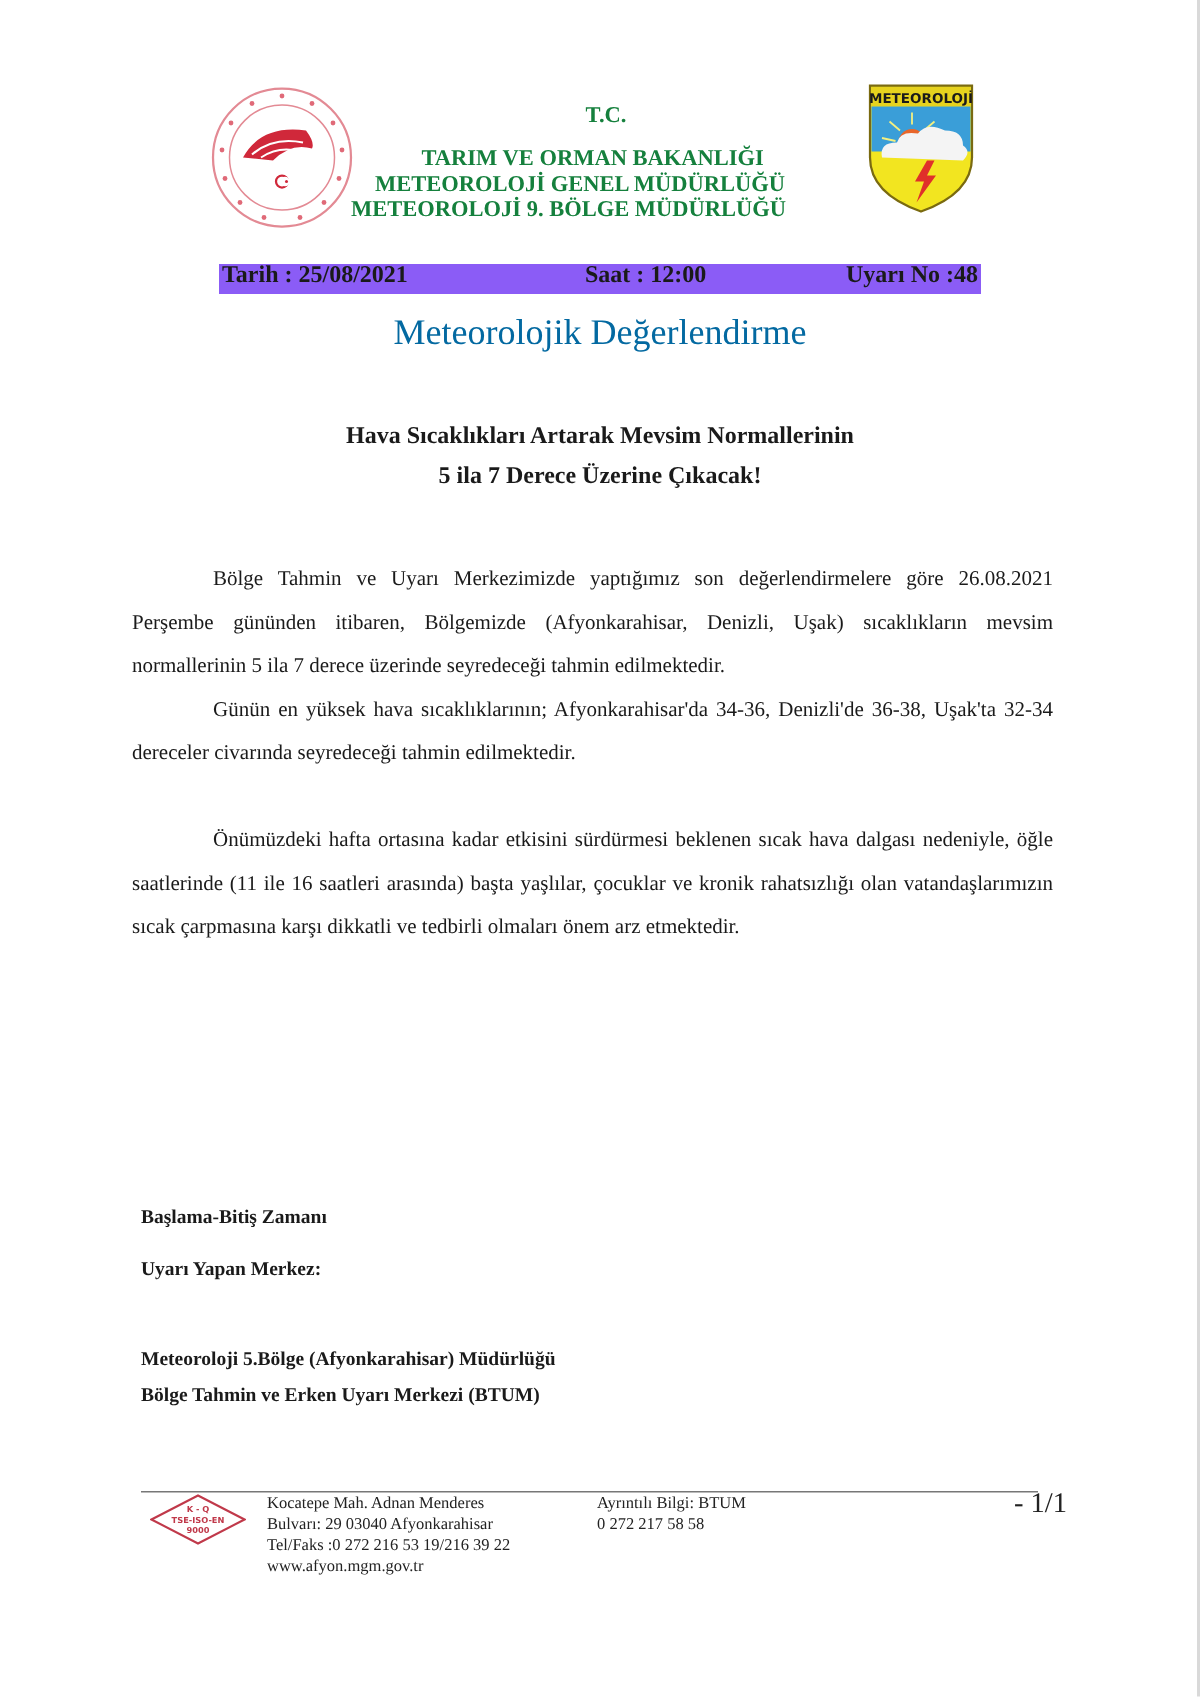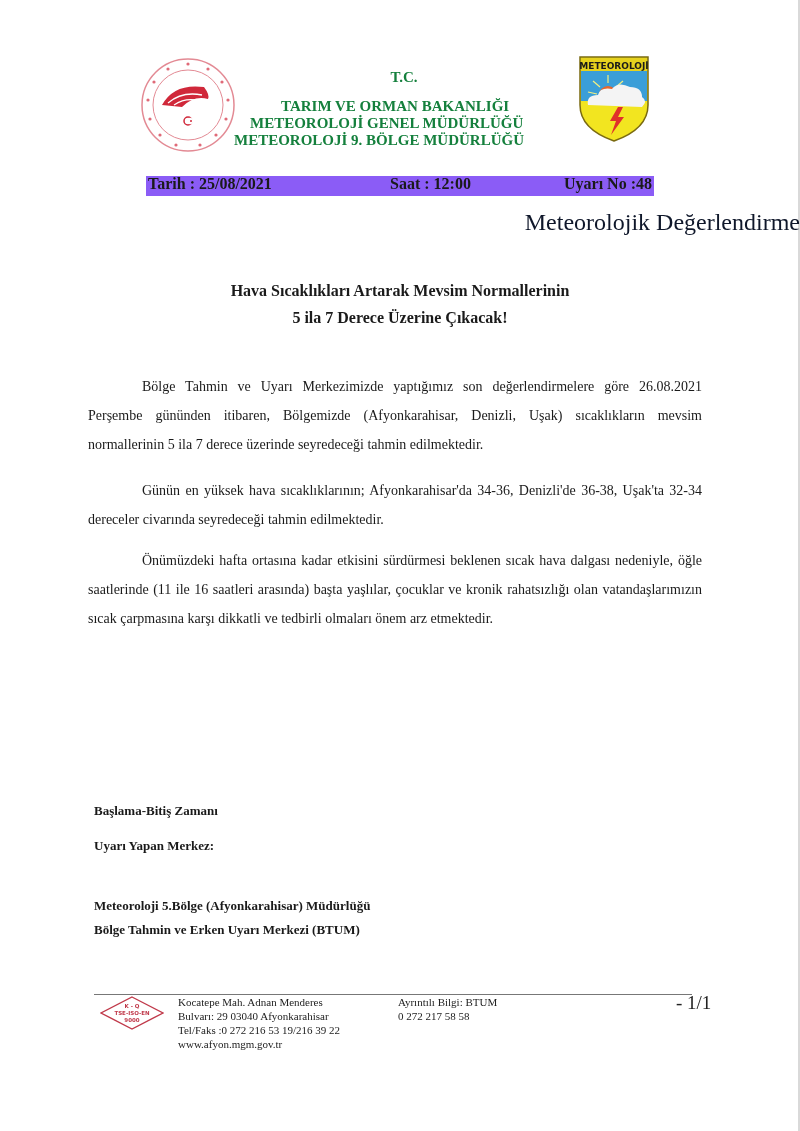--- a/index.html
+++ b/index.html
@@ -26,35 +26,35 @@
   .infobar {
     position: absolute; left: 146px; top: 176px; width: 508px; height: 20px;
     background: #8b5cf6; font-weight: bold; font-size: 16px; line-height: 16px;
   }
   .infobar span { position: absolute; top: 0; }
   .infobar .date { left: 2px; }
   .infobar .time { left: 244px; }
   .infobar .no { right: 2px; }
 
   .doc-title {
-    position: absolute; left: 0; width: 800px; top: 207px; text-align: right;
-    color: #0f172a; font-size: 24px; line-height: 30px;
+    position: absolute; left: 0; width: 800px; top: 207px; text-align: center;
+    color: #0369a1; font-size: 24px; line-height: 30px;
   }
 
   .headline {
     position: absolute; left: 0; width: 800px; top: 277px; text-align: center;
     font-weight: bold; font-size: 16px; line-height: 27px;
   }
 
   .para {
     position: absolute; left: 88px; width: 614px; font-size: 14px; line-height: 29px;
     text-align: justify; text-indent: 54px;
   }
   .p1 { top: 372px; }
-  .p2 { top: 476px; }
+  .p2 { top: 459px; }
   .p3 { top: 546px; }
 
   .meta { position: absolute; left: 94px; font-weight: bold; font-size: 13px; line-height: 20px; }
   .m1 { top: 801px; }
   .m2 { top: 843px; }
   .m3 { top: 836px; }
   .m4 { top: 896px; }
   .m5 { top: 920px; }
 
   

